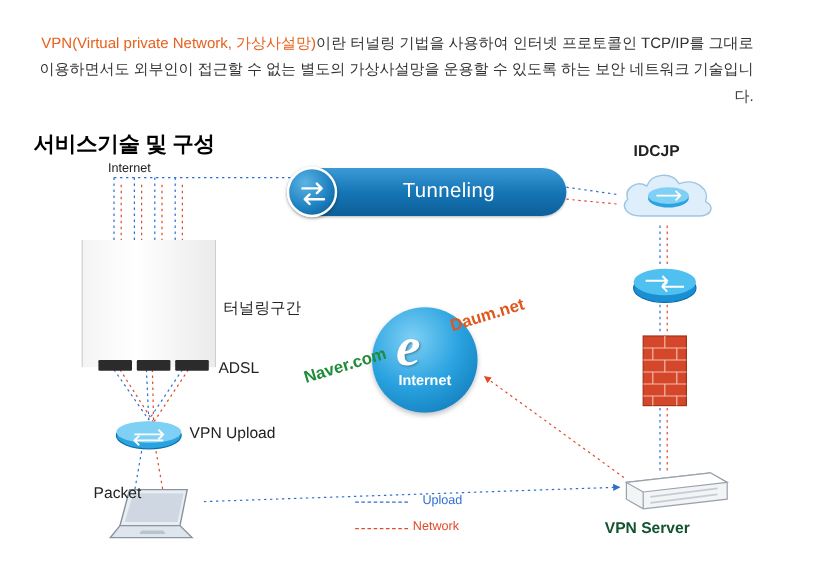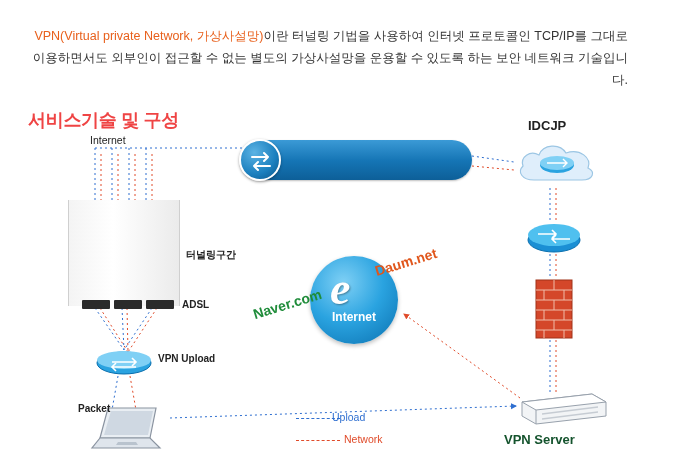--- a/index.html
+++ b/index.html
@@ -33,21 +33,21 @@
     color: #e8601c;
   }
 
   
   #heading {
     position: absolute;
     left: 28px;
     top: 88px;
     font-size: 18px;
     font-weight: bold;
-    color: #ef4444;
+    color: #000000;
     letter-spacing: -0.3px;
     margin-top: 20px;
   }
 
   
   #diagram {
     position: absolute;
     left: 0;
     top: 118px;
     width: 680px;
@@ -61,22 +61,22 @@
     height: 356px;
   }
 
   .lbl {
     position: absolute;
     font-size: 10.5px;
     color: #222222;
     white-space: nowrap;
   }
   .lbl.bold {
-    font-weight: bold;
-    font-size: 10px;
+    font-weight: normal;
+    font-size: 13px;
   }
 
   
   #tunnel-bar {
     position: absolute;
     left: 240px;
     top: 22px;
     width: 232px;
     height: 40px;
     border-radius: 20px;
@@ -254,21 +254,21 @@
   
   #legend-up-line, #legend-dn-line {
     position: absolute;
     width: 44px;
     height: 0;
     border-top-width: 1px;
     border-top-style: dashed;
   }
   #legend-up-line { left: 296px; top: 300px; border-top-color: #2f6fd0; }
   #legend-dn-line { left: 296px; top: 322px; border-top-color: #e04b2a; }
-  #legend-up-label { position: absolute; left: 332px; top: 293px; color: #2f6fd0; }
+  #legend-up-label { position: absolute; left: 352px; top: 293px; color: #2f6fd0; }
   #legend-dn-label { position: absolute; left: 344px; top: 315px; color: #e04b2a; }
 </style>
 </head>
 <body>
 
 <div id="page">
 
   <p id="intro"><span class="hl">VPN(Virtual private Network, 가상사설망)</span><span>이란 터널링 기법을 사용하여 인터넷 프로토콜인 TCP/IP를 그대로 이용하면서도 외부인이 접근할 수 없는 별도의 가상사설망을 운용할 수 있도록 하는 보안 네트워크 기술입니다.</span></p>
 
   <h2 id="heading">서비스기술 및 구성</h2>
@@ -347,20 +347,21 @@
     <div id="building"></div>
     <div class="modem" style="left:82px; top:182px;"></div>
     <div class="modem" style="left:114px; top:182px;"></div>
     <div class="modem" style="left:146px; top:182px;"></div>
 
     <span class="lbl" id="internet-label">Internet</span>
     <span class="lbl bold" id="tunnel-seg-label">터널링구간</span>
     <span class="lbl bold" id="adsl-label">ADSL</span>
 
     <div id="tunnel-bar"></div>
+    <div id="tunnel-label">Tunneling</div>
     <div id="tunnel-knob">
       <svg width="24" height="22" viewBox="0 0 24 22" xmlns="http://www.w3.org/2000/svg">
         <path d="M3,7 L19,7 M15,3 L19,7 L15,11" stroke="#ffffff" stroke-width="2" fill="none" stroke-linecap="round" stroke-linejoin="round"></path>
         <path d="M21,16 L5,16 M9,12 L5,16 L9,20" stroke="#ffffff" stroke-width="2" fill="none" stroke-linecap="round" stroke-linejoin="round"></path>
       </svg>
     </div>
 
     <div id="vpn-client-sw">
       <svg width="56" height="26" viewBox="0 0 56 26" xmlns="http://www.w3.org/2000/svg">
         <ellipse cx="28" cy="13" rx="27" ry="11" fill="#2aa3e0" stroke="#0a6fae" stroke-width="1"></ellipse>

